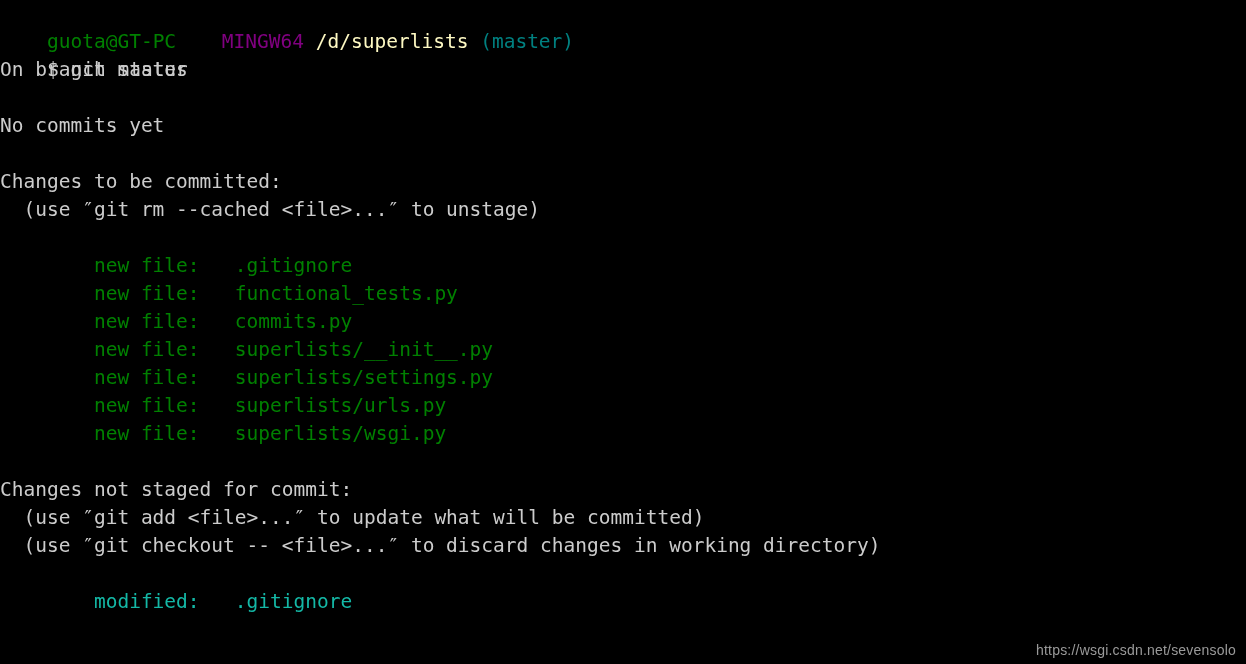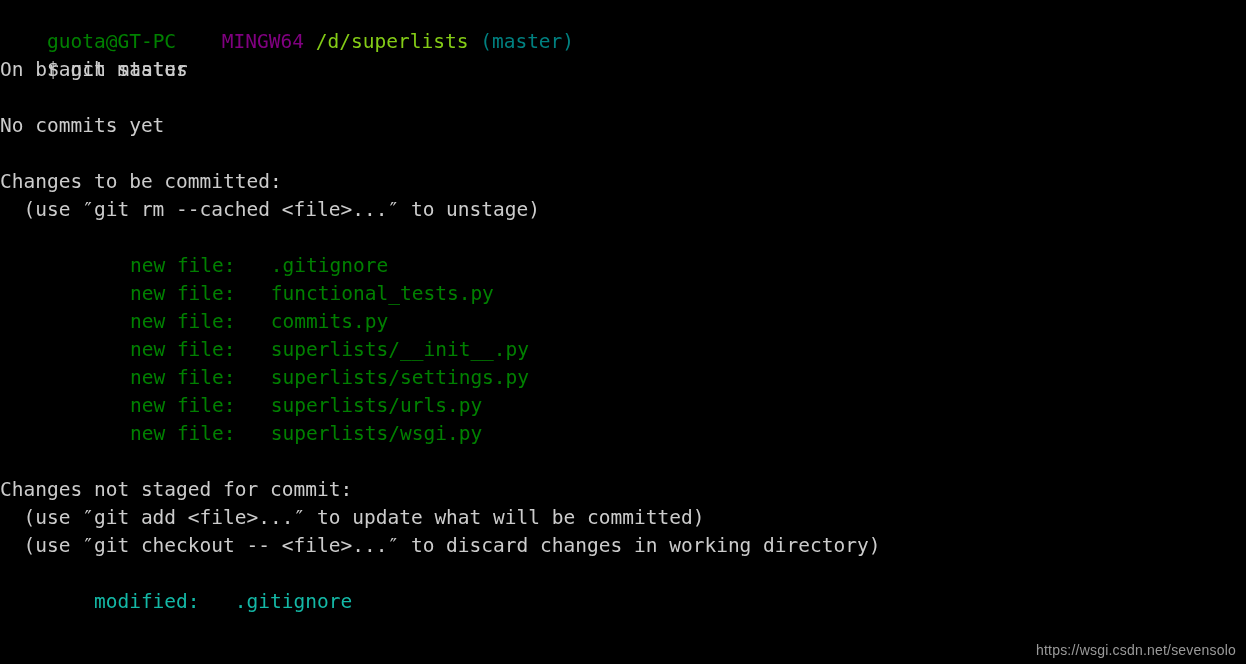--- a/index.html
+++ b/index.html
@@ -36,23 +36,23 @@
   }
 
   .term-line.blank {
     color: transparent;
   }
 
   
   .c-default { color: #cccccc; }
   .c-user    { color: #008000; text-align: right; }
   .c-shell   { color: #800080; margin-left: 34px; }
-  .c-path    { color: #84cc16; }
+  .c-path    { color: #fef9c3; }
   .c-branch  { color: #008080; }
-  .c-added   { color: #008000; padding-left: 36px; }
+  .c-added   { color: #008000; }
   .c-removed { color: #14b8a6; }
 
   #watermark {
     position: absolute;
     right: 10px;
     bottom: 6px;
     font-family: "Liberation Sans", sans-serif;
     font-size: 14px;
     color: #9a9a9a;
     letter-spacing: 0.2px;

